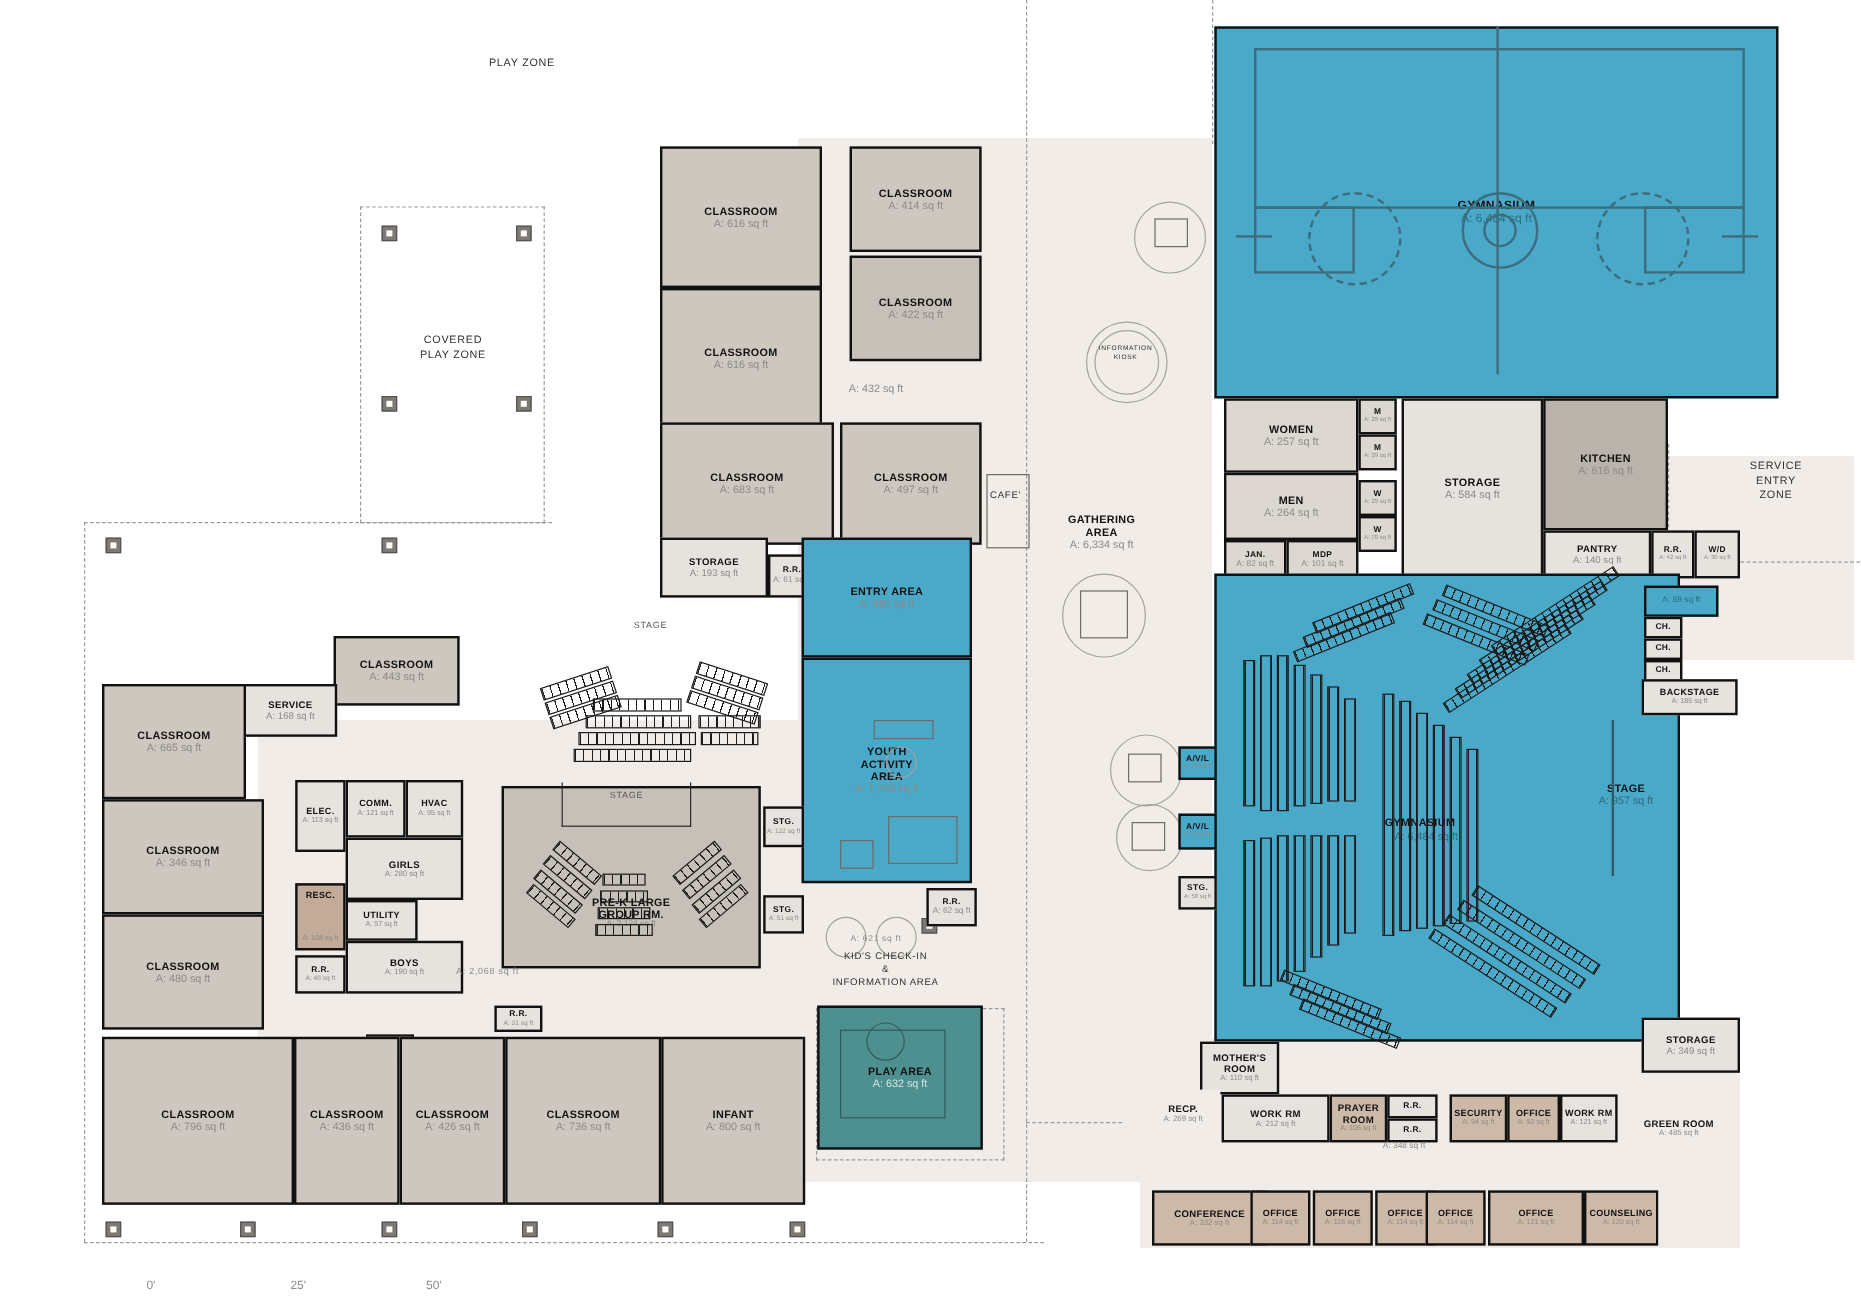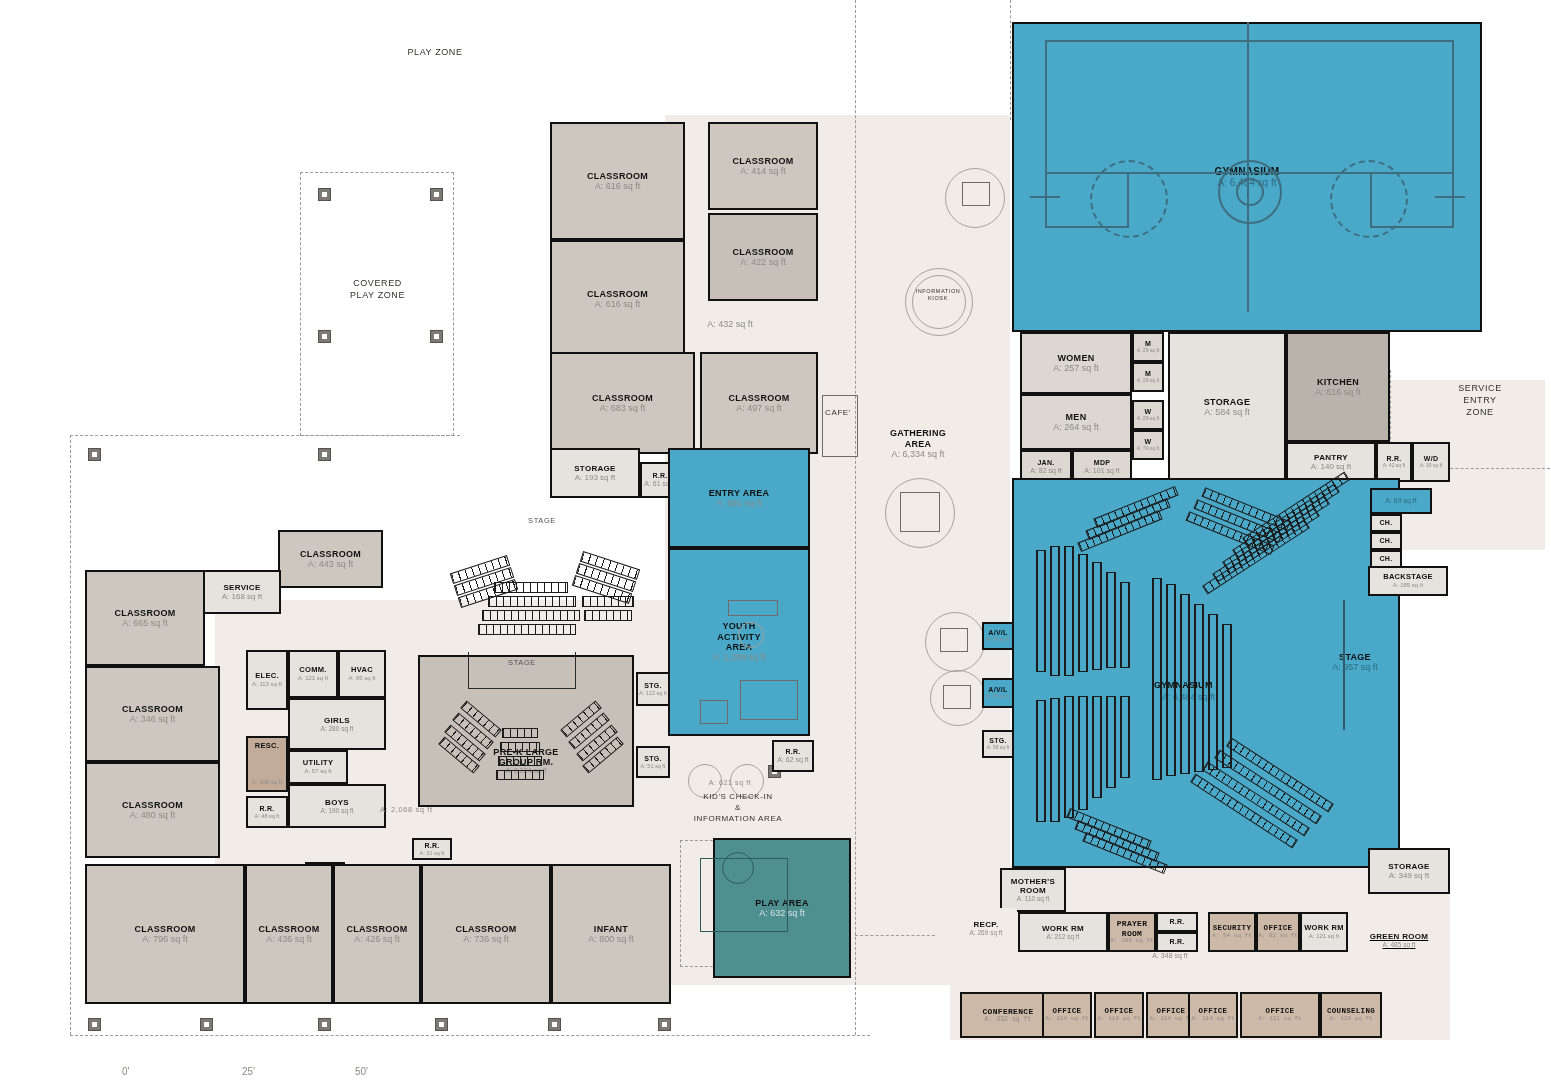--- a/index.html
+++ b/index.html
@@ -14,21 +14,21 @@
   .rm .nm{font-weight:bold;color:#111;letter-spacing:.3px;}
   .rm .ar{color:#8d8a87;}
 
   
   .f-class  {background:#cdc7c0;border:2px solid #111;}
   .f-class2 {background:#c6c0b8;border:2px solid #111;}
   .f-blue   {background:#4aa9c8;border:2px solid #111;}
   .f-teal   {background:#4e8f90;border:2px solid #111;}
   .f-grayl  {background:#e6e2dd;border:2px solid #111;text-align:center;}
   .f-gray   {background:#dcd7d1;border:2px solid #111;}
-  .f-tan    {background:#cdb9a7;border:2px solid #111;font-family:Liberation Mono, monospace;}
+  .f-tan    {background:#cdb9a7;border:2px solid #111;}
   .f-resc   {background:#c2ab98;border:2px solid #111;}
   .f-open   {background:#f1ece7;border:none;}
   .f-kitch  {background:#b9b3ab;border:2px solid #111;}
   .f-none   {background:transparent;border:none;}
   .nb       {border:none;}
 
   
   .note{position:absolute;text-align:center;color:#33302d;line-height:1.35;
         letter-spacing:.6px;white-space:pre-line;}
 
@@ -185,21 +185,21 @@
   <div class="circ" style="left:945px;top:168px;width:58px;height:58px;"></div>
   <div class="fx" style="left:962px;top:182px;width:26px;height:22px;"></div>
 
   <div class="circ" style="left:688px;top:764px;width:32px;height:32px;"></div>
   <div class="circ" style="left:730px;top:764px;width:32px;height:32px;"></div>
   <div class="note" style="left:700px;top:778px;width:60px;font-size:7px;color:#8d8a87;">A: 621 sq ft</div>
   <div class="note" style="left:668px;top:792px;width:140px;font-size:8px;">KID'S CHECK-IN
 &amp;
 INFORMATION AREA</div>
 
-  <div class="rm f-teal" style="left:713px;top:838px;width:138px;height:140px;font-size:9px;">
+  <div class="rm f-teal" style="left:681px;top:838px;width:138px;height:120px;font-size:9px;">
     <div class="nm">PLAY AREA</div>
     <div class="ar" style="color:#d7e3e3;">A: 632 sq ft</div>
   </div>
   <div class="fx" style="left:700px;top:858px;width:86px;height:72px;border-color:#2f5b5c;"></div>
   <div class="circ" style="left:722px;top:852px;width:30px;height:30px;border-color:#2f5b5c;"></div>
 
   <div class="rm f-grayl" style="left:772px;top:740px;width:42px;height:32px;font-size:7px;">
     <div class="nm">R.R.</div>
     <div class="ar">A: 62 sq ft</div>
   </div>
@@ -398,21 +398,21 @@
     <div class="ar" style="font-size:6px;">A: 94 sq ft</div>
   </div>
   <div class="rm f-tan" style="left:1256px;top:912px;width:44px;height:40px;font-size:7.5px;">
     <div class="nm">OFFICE</div>
     <div class="ar" style="font-size:6px;">A: 92 sq ft</div>
   </div>
   <div class="rm f-grayl" style="left:1300px;top:912px;width:48px;height:40px;font-size:7.5px;">
     <div class="nm">WORK RM</div>
     <div class="ar" style="font-size:6px;">A: 121 sq ft</div>
   </div>
-  <div class="rm f-open" style="left:1356px;top:920px;width:86px;height:40px;font-size:8px;text-decoration:underline;">
+  <div class="rm f-open" style="left:1356px;top:920px;width:86px;height:40px;font-size:8px;">
     <div class="nm">GREEN ROOM</div>
     <div class="ar" style="font-size:6.5px;">A: 485 sq ft</div>
   </div>
   <div class="rm f-none" style="left:1120px;top:948px;width:100px;height:16px;font-size:7px;">
     <div class="ar">A: 348 sq ft</div>
   </div>
 
   <div class="rm f-tan" style="left:960px;top:992px;width:96px;height:46px;font-size:8px;">
     <div class="nm">CONFERENCE</div>
     <div class="ar" style="font-size:6.5px;">A: 332 sq ft</div>

